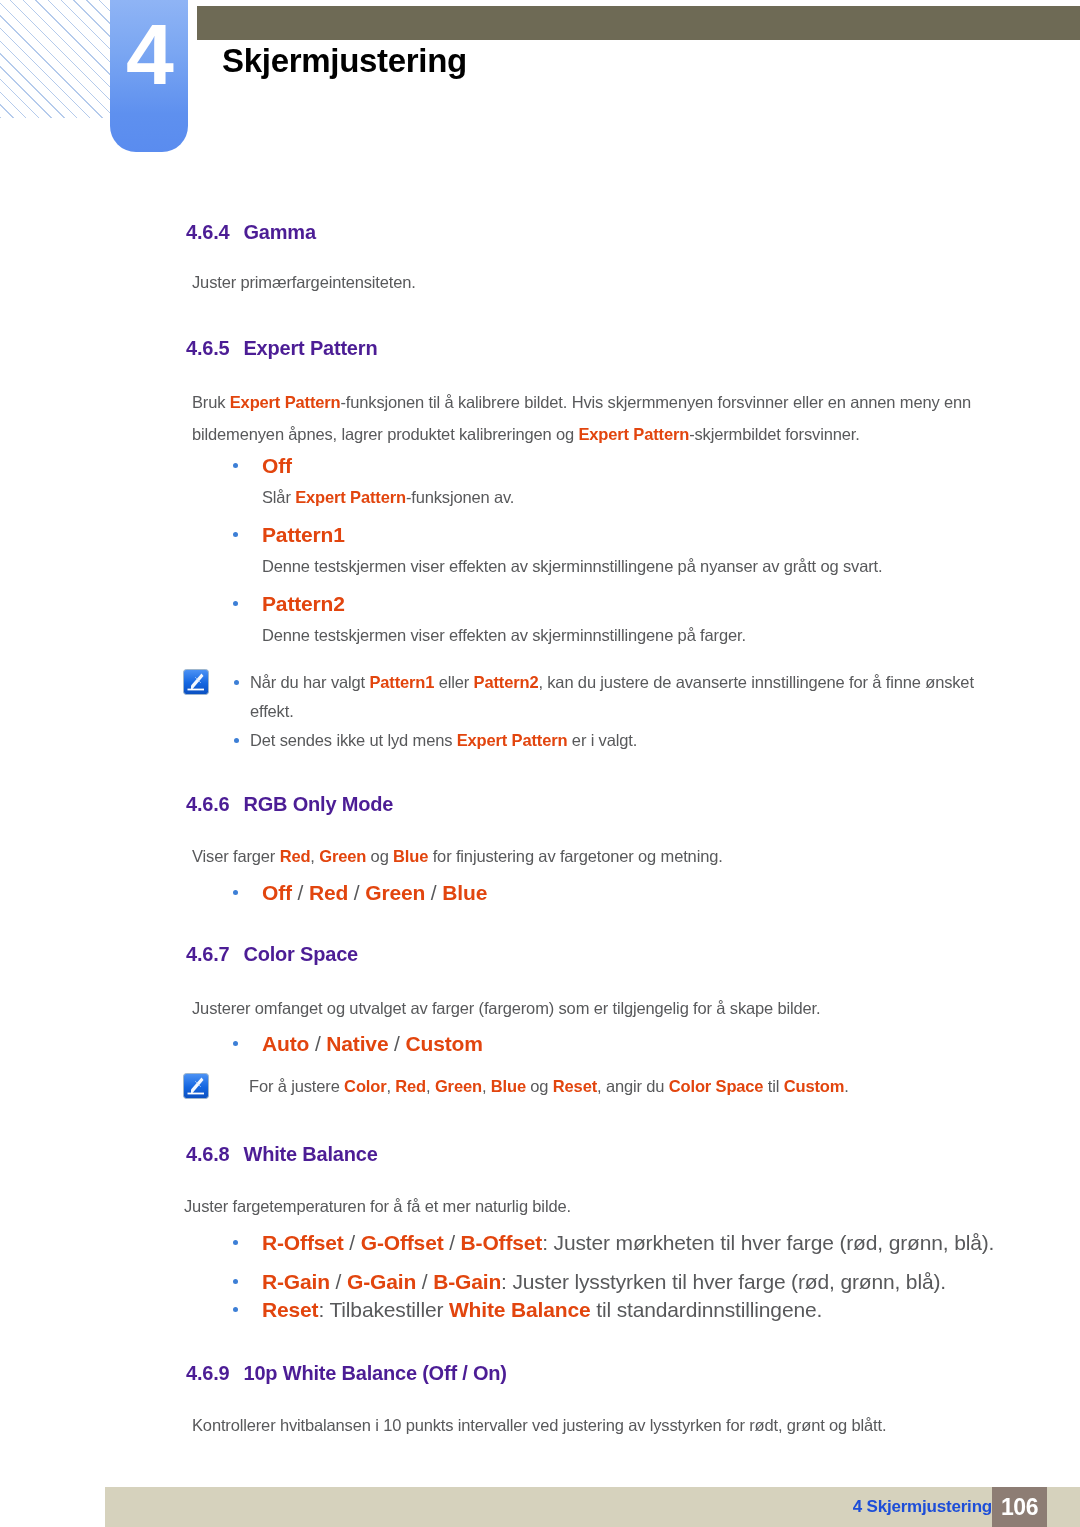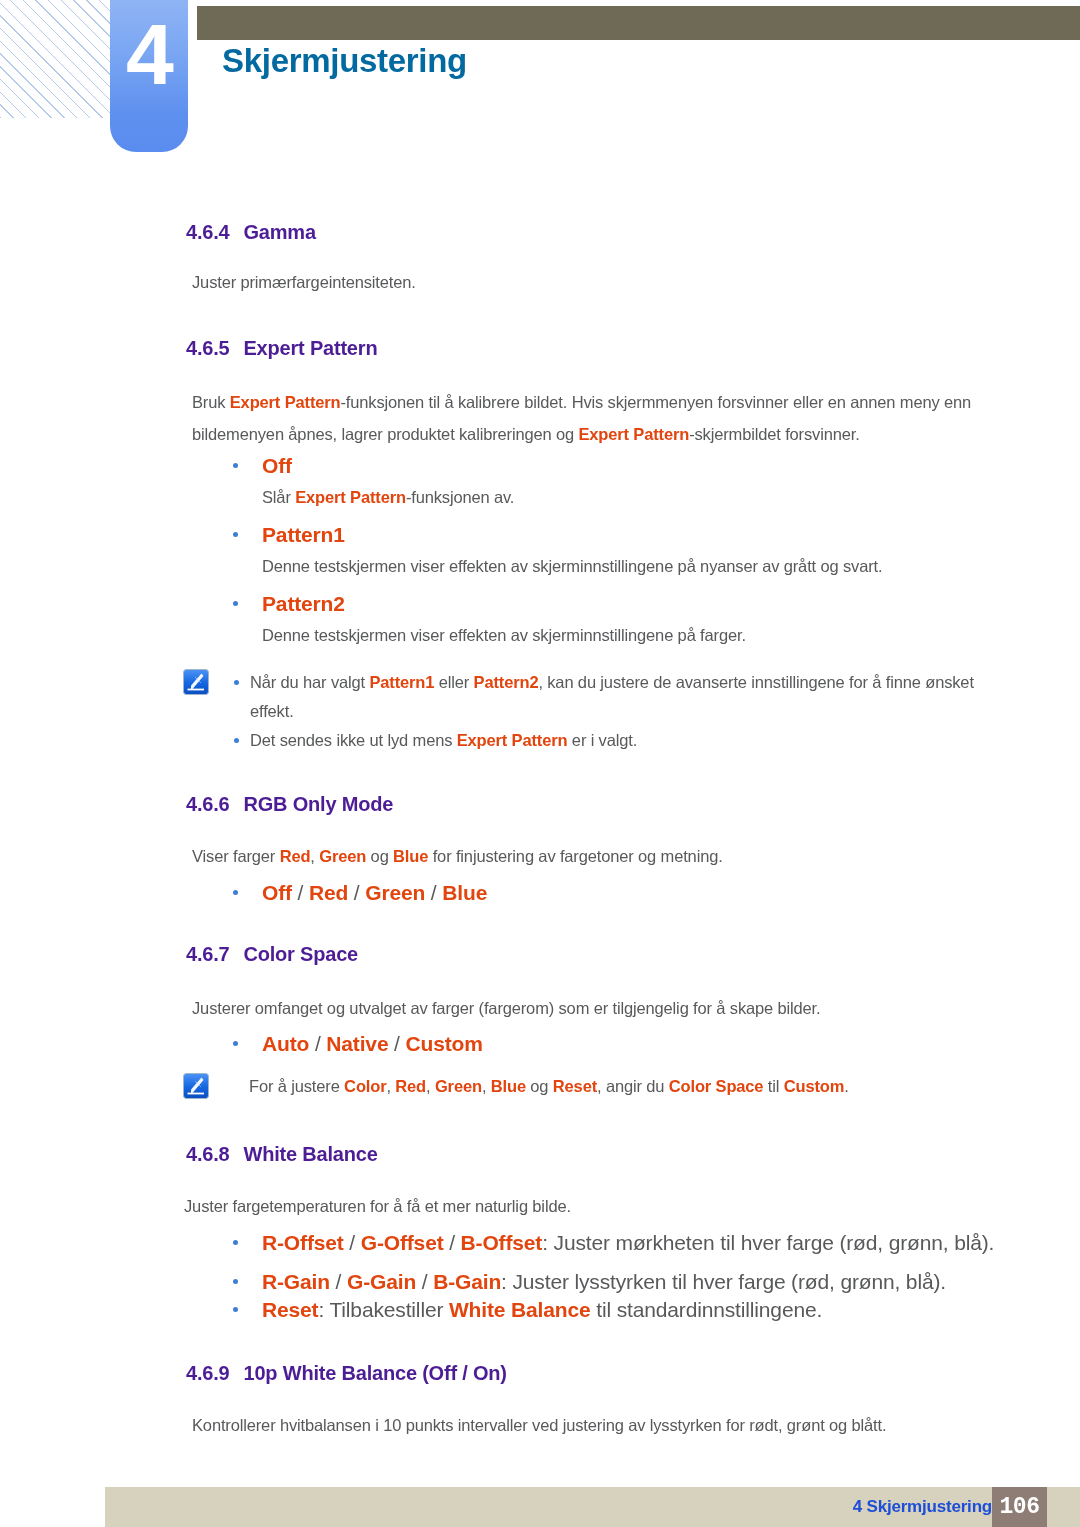--- a/index.html
+++ b/index.html
@@ -60,21 +60,21 @@
     text-align: center;
     color: #ffffff;
     font-size: 86px;
     font-weight: bold;
     line-height: 96px;
     letter-spacing: -2px;
   }
   .chapter-title {
     position: absolute;
     left: 222px; top: 42px;
-    color: #0369a1;
+    color: #000000;
     font-size: 33px;
     font-weight: bold;
     letter-spacing: -0.3px;
     white-space: nowrap;
   }
 
   
   .content {
     position: absolute;
     left: 0; top: 0;
@@ -173,21 +173,20 @@
     background: #8d7d74;
   }
   .page-box span {
     display: block;
     text-align: center;
     color: #ffffff;
     font-size: 23px;
     font-weight: bold;
     line-height: 40px;
     letter-spacing: -0.5px;
-    font-family: Liberation Mono, monospace;
   }
 </style>
 </head>
 <body>
 
 <div class="header">
   <div class="hatch"></div>
   <div class="olive-bar"></div>
   <div class="chapter-badge">
     <div class="num">4</div>

